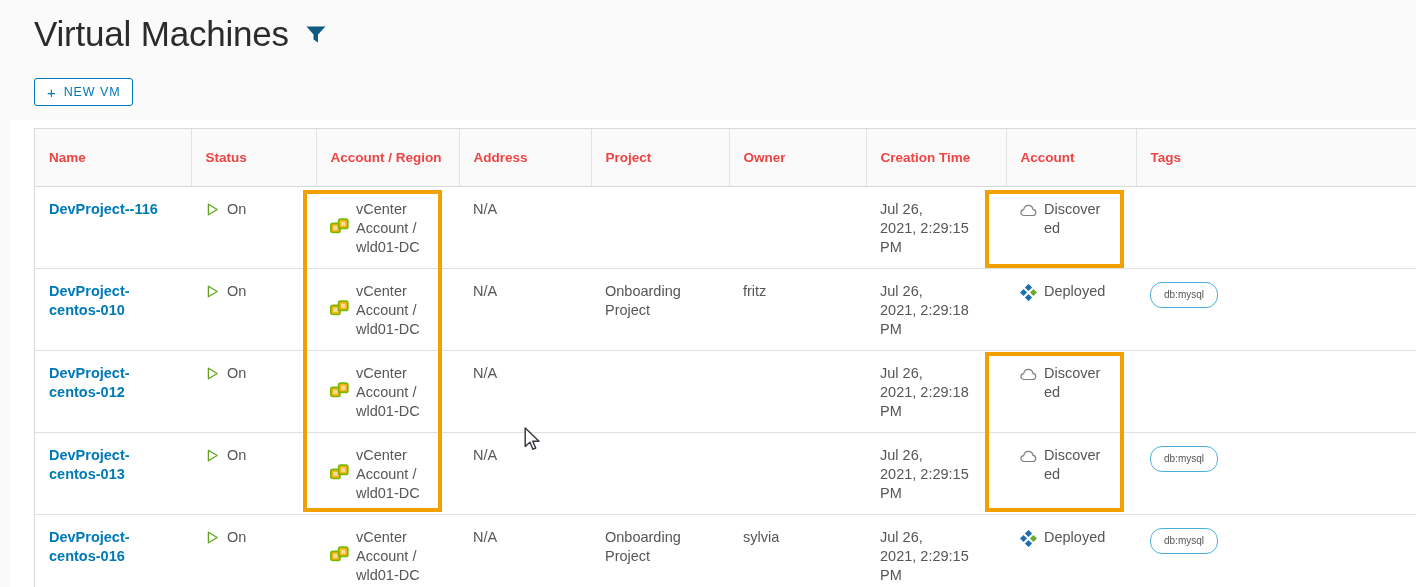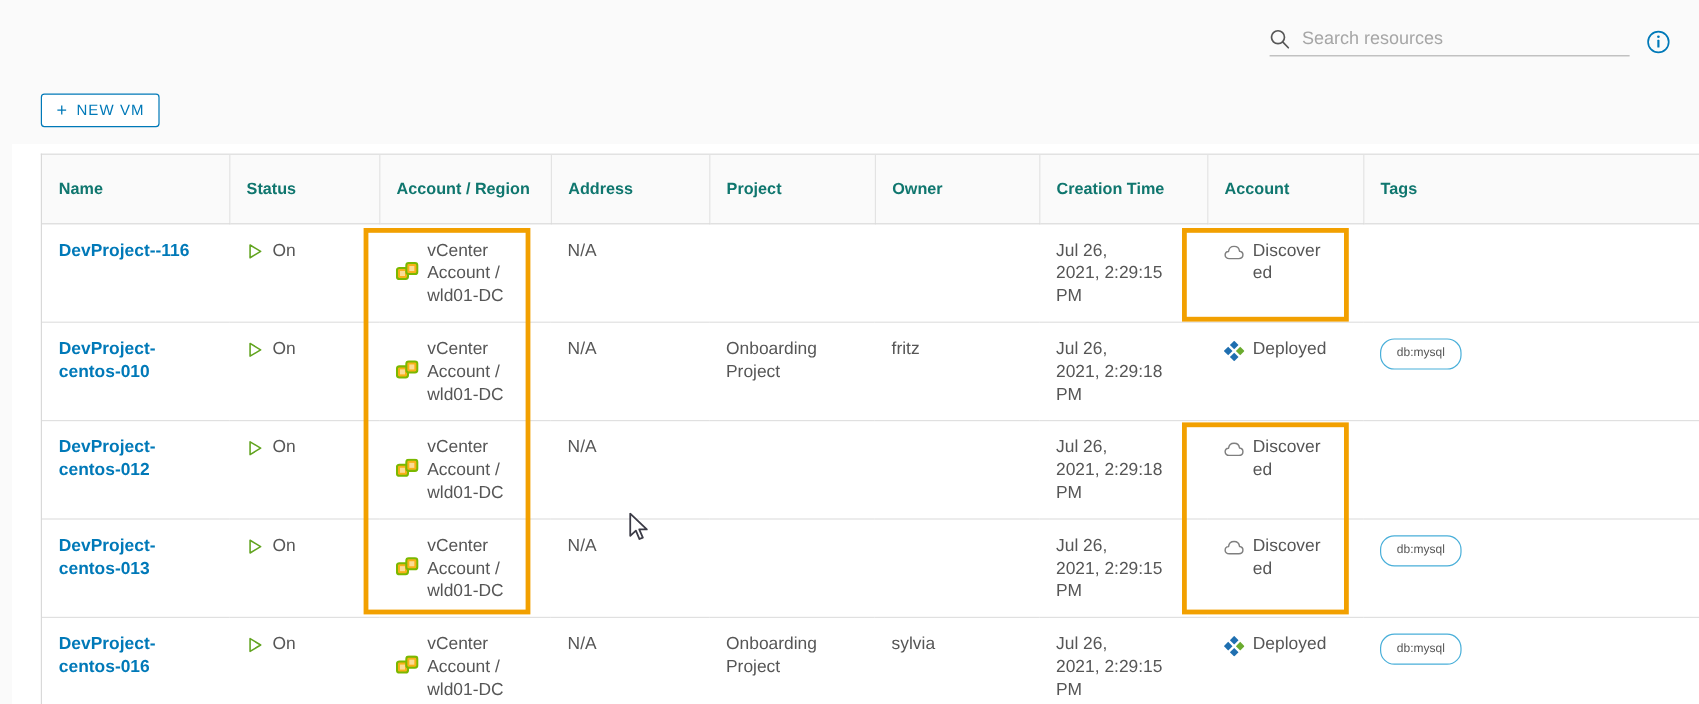--- a/index.html
+++ b/index.html
@@ -128,21 +128,21 @@
   table.vmtable {
     border-collapse: collapse;
     table-layout: fixed;
     width: 1392px;
     background: #ffffff;
   }
   table.vmtable thead th {
     background: #fafafa;
     font-size: 13.5px;
     font-weight: 600;
-    color: #0f766e;
+    color: #ef4444;
     text-align: left;
     vertical-align: middle;
     padding: 10px 14px;
     height: 57px;
     box-sizing: border-box;
     border-bottom: 1px solid #d9d9d9;
     border-right: 1px solid #e3e3e3;
     line-height: 17px;
   }
   table.vmtable thead th:last-child { border-right: 0; }
@@ -197,44 +197,34 @@
   }
 </style>
 </head>
 <body>
 
 <div class="page">
   <div class="content">
 
     <div class="header-bar">
 
+      <div class="title-row">
+        <div class="page-title">Virtual Machines</div>
+        <span class="filter-icon">
+          <svg width="22" height="20" viewBox="0 0 22 20" aria-hidden="true">
+            <path d="M1.5 2.5 H20.5 L13 10.5 V18.5 L8.5 15.5 V10.5 Z" fill="#0f5b80"></path>
+          </svg>
+        </span>
+      </div>
 
       <button class="newvm-btn">
         <span class="newvm-plus">+</span>
         <span>NEW VM</span>
       </button>
 
-      <div class="search-wrap">
-        <div class="search-box">
-          <span class="search-icon">
-            <svg width="17" height="17" viewBox="0 0 17 17" aria-hidden="true">
-              <circle cx="7" cy="7" r="5.4" fill="none" stroke="#565656" stroke-width="1.4"></circle>
-              <line x1="10.9" y1="10.9" x2="15.6" y2="15.8" stroke="#565656" stroke-width="1.4" stroke-linecap="round"></line>
-            </svg>
-          </span>
-          <input class="search-input" type="text" placeholder="Search resources" style="">
-        </div>
-        <span class="info-icon">
-          <svg width="20" height="20" viewBox="0 0 20 20" aria-hidden="true">
-            <circle cx="10" cy="10" r="8.6" fill="none" stroke="#0079b8" stroke-width="1.4"></circle>
-            <circle cx="10" cy="5.6" r="1.1" fill="#0079b8"></circle>
-            <rect x="9.1" y="8.2" width="1.8" height="6.4" rx="0.5" fill="#0079b8"></rect>
-          </svg>
-        </span>
-      </div>
     </div>
 
     <div class="table-wrap">
       <table class="vmtable">
         <colgroup>
           <col style="width:156px">
             <col style="width:125px">
             <col style="width:143px">
           <col style="width:132px">
             <col style="width:138px">

